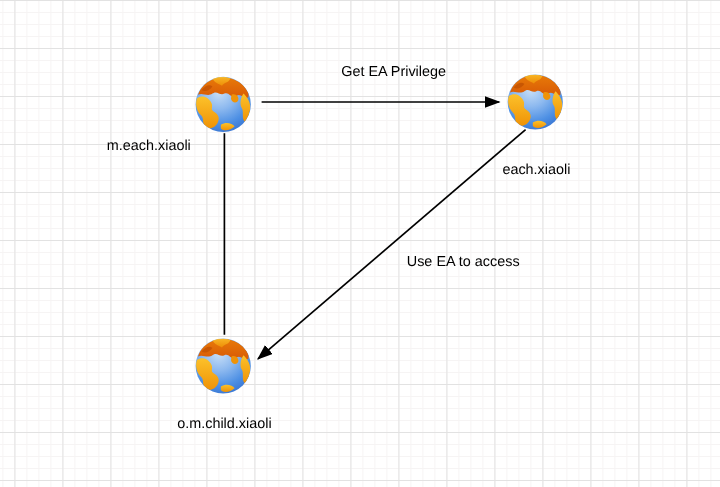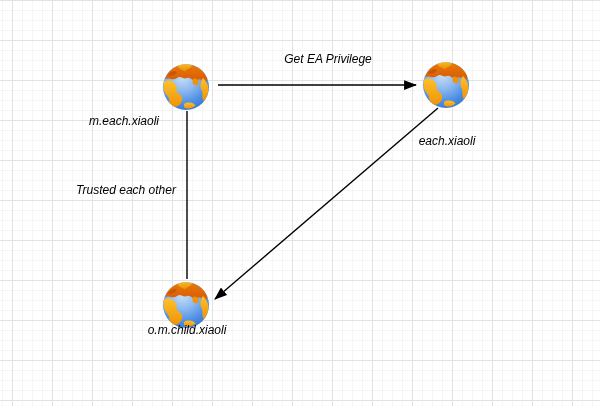--- a/index.html
+++ b/index.html
@@ -39,21 +39,20 @@
   }
   .node svg { display: block; width: 48px; height: 48px; }
   .dlabel {
     position: absolute;
     transform: translateX(-50%);
     font-size: 12px;
     line-height: 14px;
     color: #000000;
     white-space: nowrap;
     text-align: center;
-    font-style: italic;
   }
 </style>
 </head>
 <body>
 
 <div class="canvas">
 
   <svg width="0" height="0" style="position:absolute" aria-hidden="true">
     <defs>
       <radialGradient id="ocean" cx="42%" cy="28%" r="80%">
@@ -112,20 +111,20 @@
   <div class="node" style="left:162px; top:281px">
     <svg viewBox="0 0 48 48">
         <use href="#globe"></use>
       </svg>
   </div>
 
   <div class="dlabel" style="left:124px; top:114px">m.each.xiaoli</div>
 
   <div class="dlabel" style="left:447px; top:134px">each.xiaoli</div>
 
-  <div class="dlabel" style="left:187px; top:323px">o.m.child.xiaoli</div>
+  <div class="dlabel" style="left:187px; top:346px">o.m.child.xiaoli</div>
 
   <div class="dlabel" style="left:328px; top:52px">Get EA Privilege</div>
 
-  <div class="dlabel" style="left:126px; top:183px">Trusted each other</div>
 
+  <div class="dlabel" style="left:386px; top:211px">Use EA to access</div>
 
 </div>
 
 </body></html>

